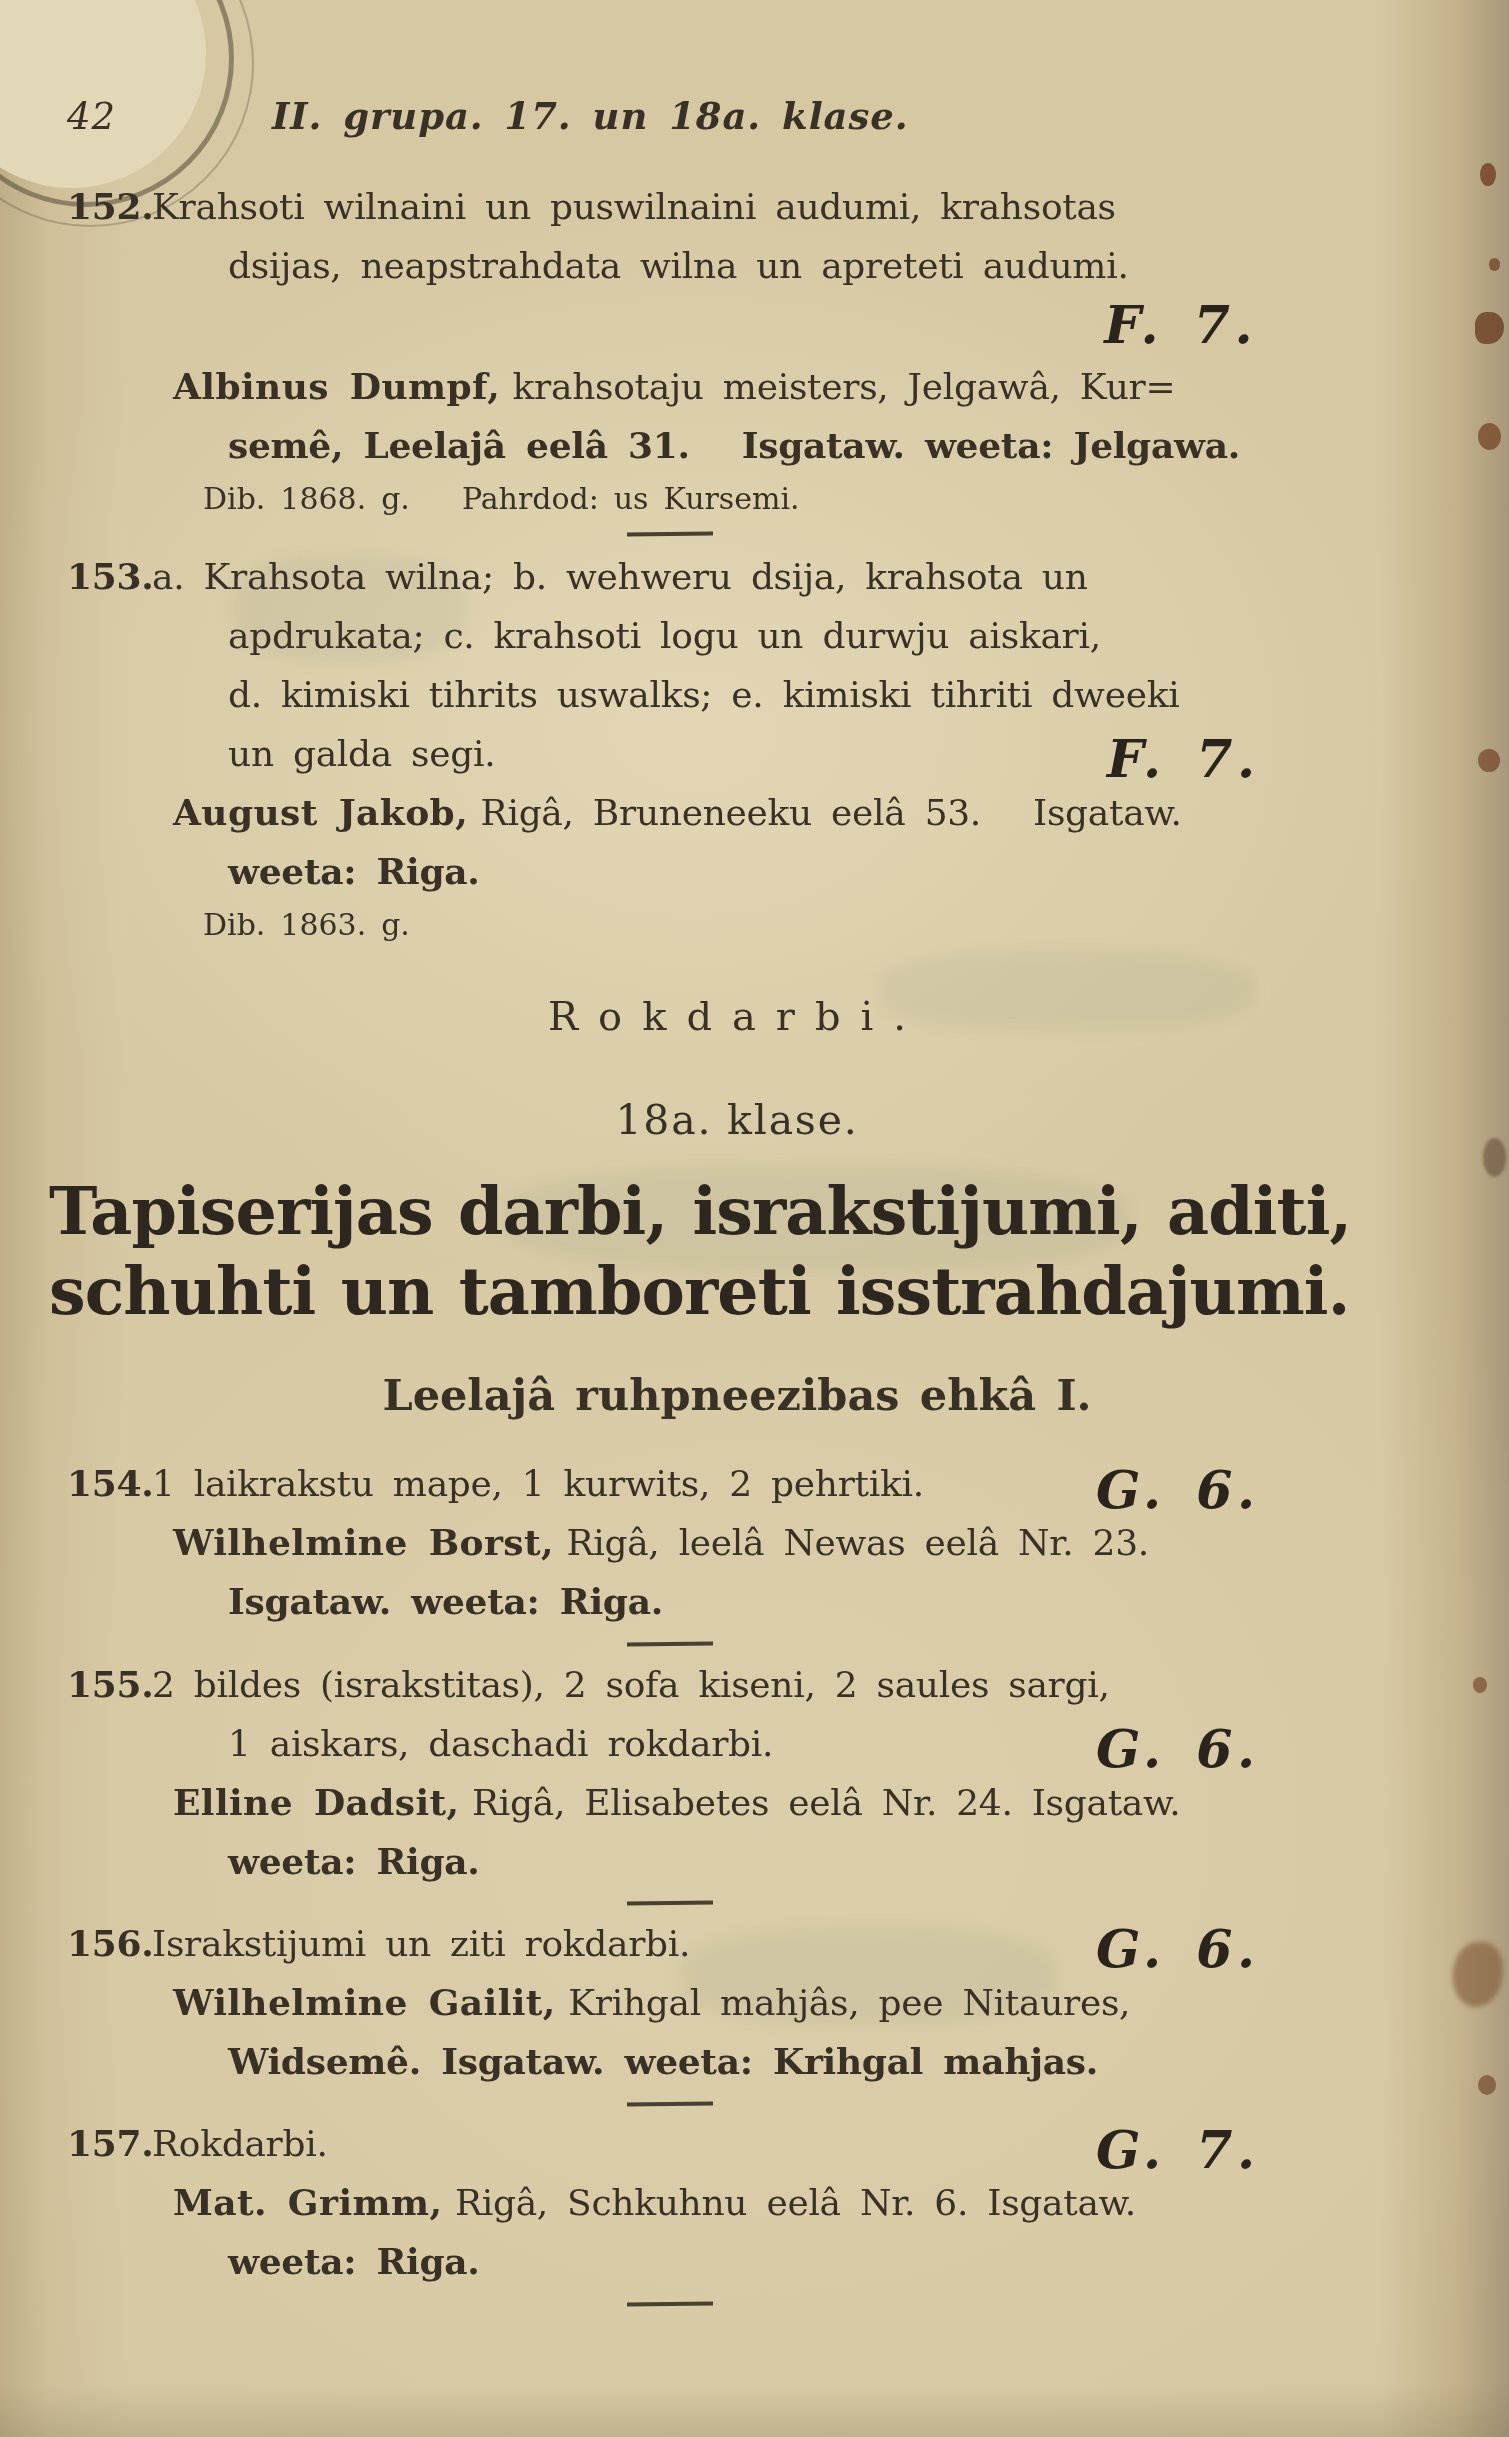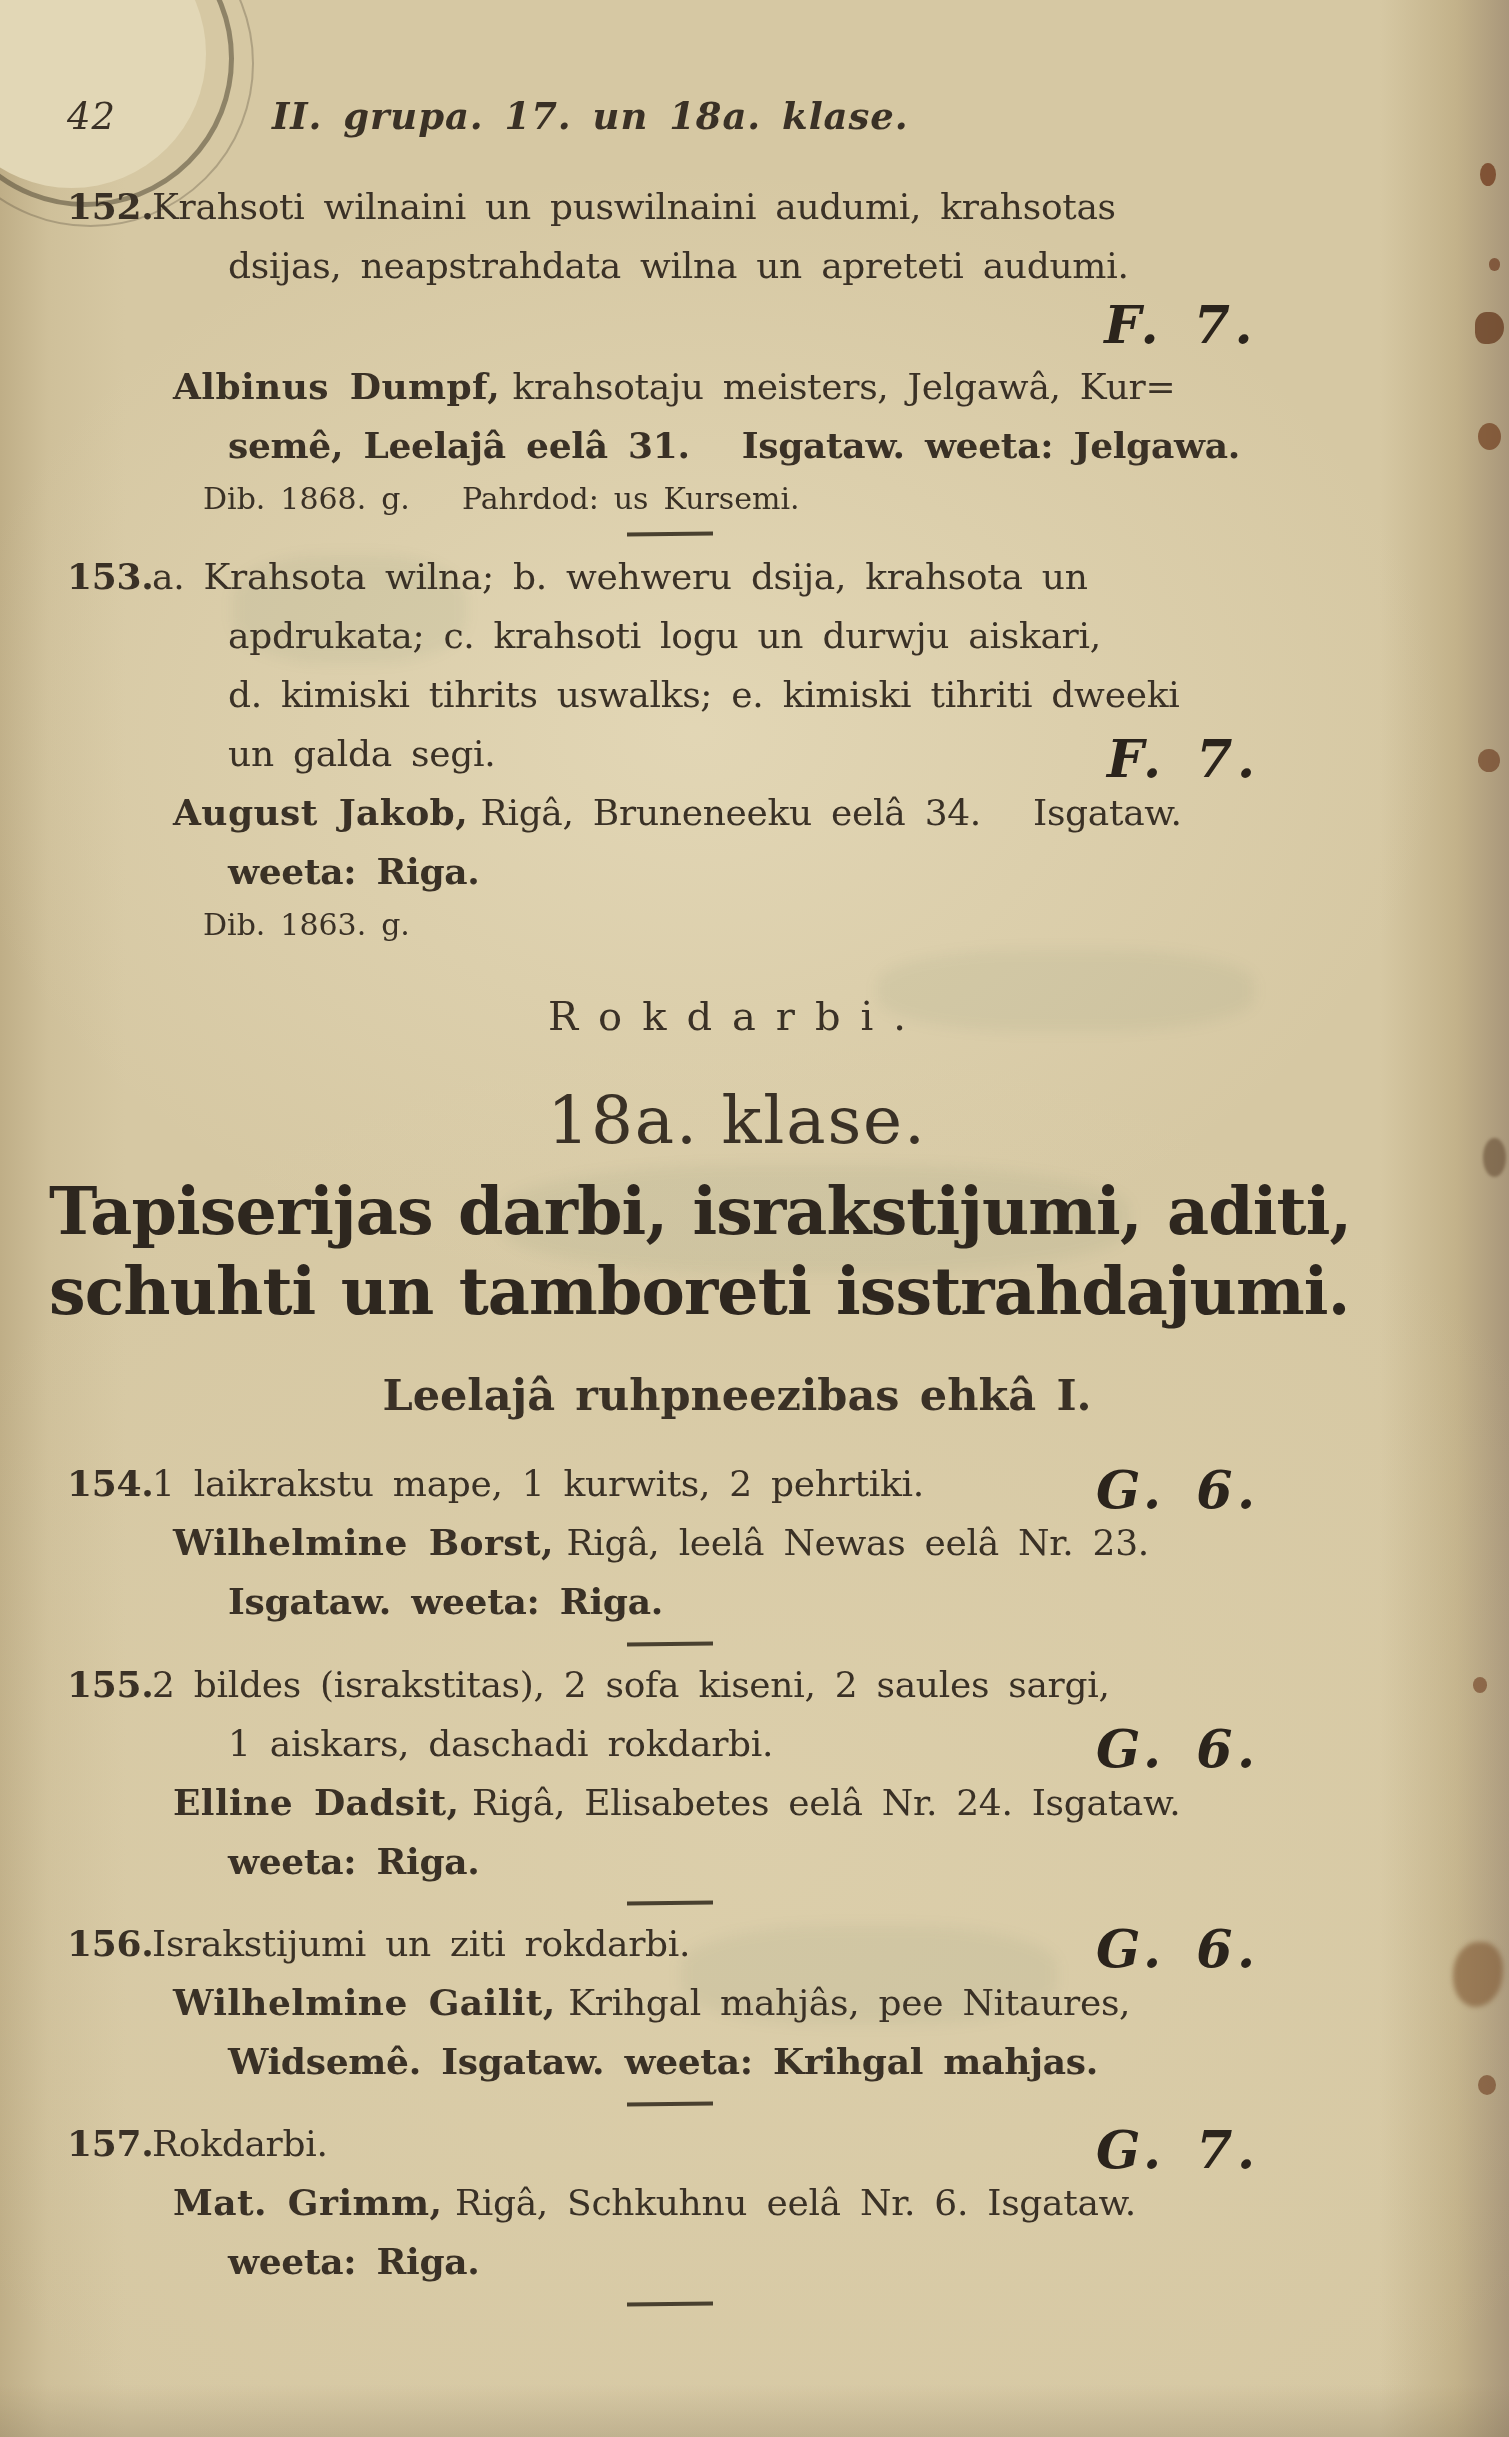--- a/index.html
+++ b/index.html
@@ -45,21 +45,21 @@
   .gap{display:inline-block;width:52px;}
   .grade{font-weight:bold;font-size:52px;letter-spacing:4.5px;color:#2b241c;font-style:italic;}
   .grade-abs{position:absolute;right:13.4px;top:5.4px;}
   .grade-own{text-align:right;padding-right:16px;line-height:52px;margin-top:3.6px;}
   .divider{width:86px;height:3.6px;background:#49402f;margin:10.8px auto 9px auto;transform:rotate(-0.6deg);}
   .sp152{margin-bottom:10.8px;}
   .sp153{margin-bottom:41px;}
 
   .centerwide{text-align:center;margin-right:-134px;}
   .rokdarbi{font-size:40px;letter-spacing:20px;word-spacing:3.6px;margin-top:34px;line-height:54px;}
-  .klase{font-size:66px;margin-top:45px;line-height:65px;letter-spacing:1.8px;}
+  .klase{font-size:41px;margin-top:45px;line-height:65px;letter-spacing:1.8px;}
   .bigtitle{font-size:65px;font-weight:bold;line-height:80px;margin:18px -134px 0 -18px;
     text-align:left;letter-spacing:-0.9px;word-spacing:3.6px;color:#2e2godel71f;}
   .bigtitle{color:#2e271f;}
   .venue{font-size:43px;font-weight:bold;margin-top:36px;line-height:57px;word-spacing:5.4px;}
   .sec-sp{margin-bottom:30.5px;}
 </style>
 </head>
 <body>
 
 <div class="page">
@@ -120,21 +120,21 @@
         <span>apdrukata;  c. krahsoti logu un durwju aiskari,</span>
       </div>
       <div class="line cont">
         <span>d. kimiski tihrits uswalks;  e. kimiski tihriti dweeki</span>
       </div>
       <div class="line cont">
         <span>un galda segi.</span>
         <span class="grade grade-abs">F. 7.</span>
       </div>
       <div class="line exh1">
-        <span class="name">August Jakob,</span><span>Rigâ, Bruneneeku eelâ 34.</span><span class="gap"></span><span>Isgataw.</span>
+        <span class="name">August Jakob,</span><span>Rigâ, Bruneneeku eelâ 53.</span><span class="gap"></span><span>Isgataw.</span>
       </div>
       <div class="line exh2">
         <span>weeta: Riga.</span>
       </div>
       <div class="note">
         <span>Dib. 1863. g.</span>
       </div>
     </div>
 
     <div class="rokdarbi centerwide">Rokdarbi.</div>

